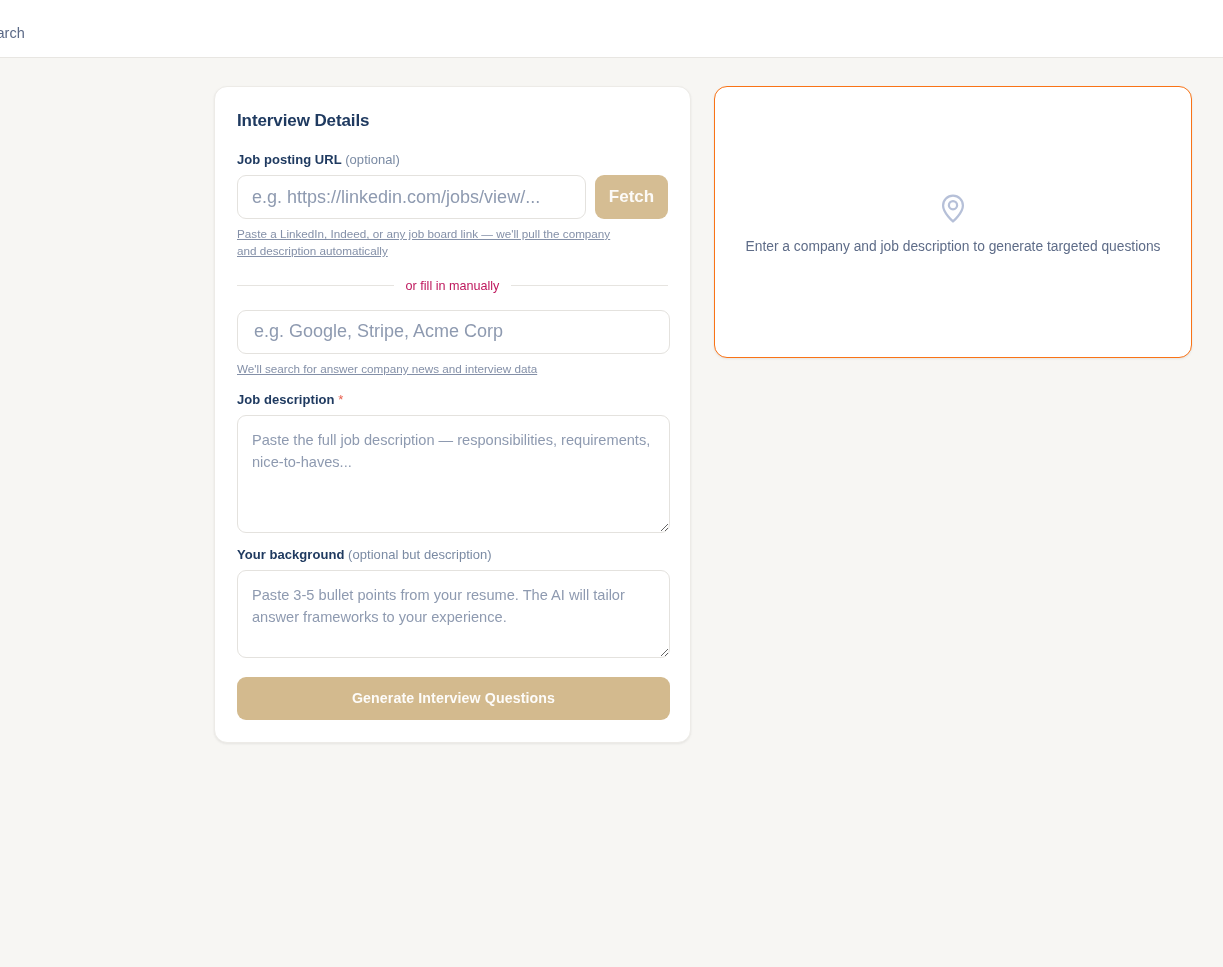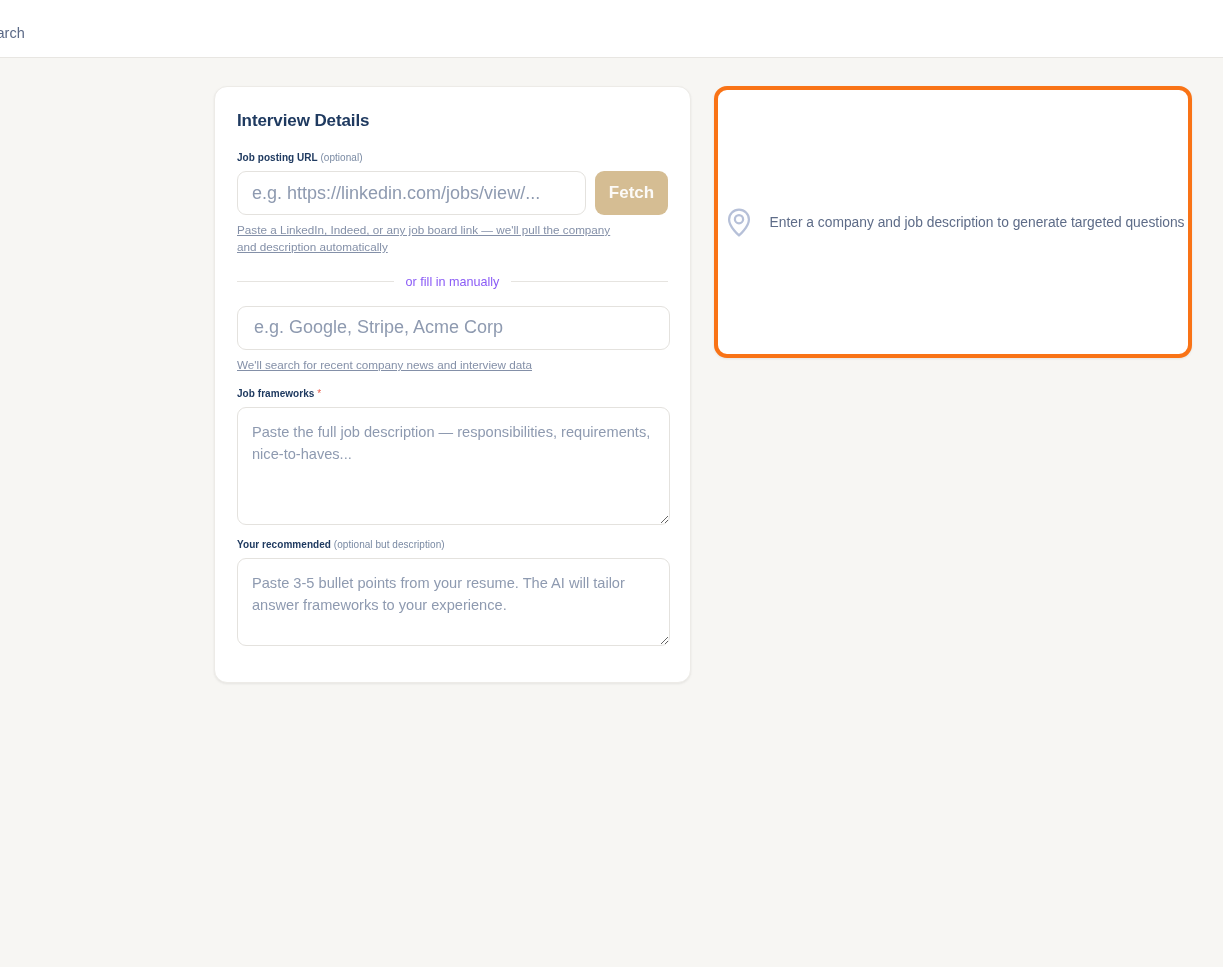--- a/index.html
+++ b/index.html
@@ -61,21 +61,21 @@
 
   .card-title {
     font-size: 17px;
     font-weight: bold;
     color: #1f3a60;
     letter-spacing: -0.1px;
     margin-bottom: 21px;
   }
 
   .field-label {
-    font-size: 10px;
+    font-size: 13px;
     font-weight: bold;
     color: #1f3a60;
     margin-bottom: 8px;
     letter-spacing: 0.05px;
   }
   .label-muted {
     font-weight: normal;
     color: #7a8aa3;
   }
   .label-req {
@@ -128,21 +128,21 @@
     gap: 12px;
     margin: 19px 0 17px 0;
   }
   .divider-line {
     flex: 1;
     height: 1px;
     background: #e6e4e0;
   }
   .divider-text {
     font-size: 12.6px;
-    color: #8b5cf6;
+    color: #be185d;
     white-space: nowrap;
   }
 
   .field-block { margin-bottom: 14px; }
 
   .text-area {
     display: block;
     width: 433px;
     border: 1px solid #e4e2de;
     border-radius: 9px;
@@ -177,23 +177,24 @@
 
   
   .result-card {
     position: absolute;
     left: 714px;
     top: 28px;
     width: 478px;
     height: 272px;
     background: #ffffff;
     border-radius: 13px;
-    border: 4px solid #f97316;
+    border: 1px solid #f97316;
     box-shadow: 0 1px 3px rgba(40,38,34,0.05), 0 1px 2px rgba(40,38,34,0.03);
     display: flex;
+    flex-direction: column;
     align-items: center;
     justify-content: center;
     gap: 14px;
   }
 
   .empty-icon { width: 34px; height: 34px; display: block; }
 
   .empty-text {
     font-size: 13.8px;
     color: #5e6c88;
@@ -230,41 +231,42 @@
     <div class="divider">
       <div class="divider-line"></div>
       <div class="divider-text">or fill in manually</div>
       <div class="divider-line"></div>
     </div>
 
     <div class="field-block">
 
       <input class="text-input" type="text" style="width: 433px; padding-left: 16px;" placeholder="e.g. Google, Stripe, Acme Corp">
 
-      <div class="helper-text">We'll search for recent company news and interview data</div>
+      <div class="helper-text">We'll search for answer company news and interview data</div>
     </div>
 
     <div class="field-block">
       <div class="field-label">
-        <span>Job frameworks</span>
+        <span>Job description</span>
         <span class="label-req">*</span>
       </div>
 
       <textarea class="text-area ta-tall" placeholder="Paste the full job description — responsibilities, requirements, nice-to-haves..." style=""></textarea>
     </div>
 
     <div class="field-block">
       <div class="field-label">
-        <span>Your recommended</span>
+        <span>Your background</span>
         <span class="label-muted">(optional but description)</span>
       </div>
 
       <textarea class="text-area ta-short" placeholder="Paste 3-5 bullet points from your resume. The AI will tailor answer frameworks to your experience." style=""></textarea>
     </div>
 
+    <button class="generate-button">Generate Interview Questions</button>
   </div>
 
   <div class="result-card">
     <span class="empty-icon-wrap">
       <svg class="empty-icon" viewBox="0 0 24 24" fill="none" stroke="#b6c0d8" stroke-width="1.6" stroke-linecap="round" stroke-linejoin="round">
         <path d="M12 21.5c0 0 7-6.1 7-11.3A7 7 0 0 0 5 10.2C5 15.4 12 21.5 12 21.5z"></path>
         <circle cx="12" cy="10" r="2.9"></circle>
       </svg>
     </span>
     <div class="empty-text">Enter a company and job description to generate targeted questions</div>

